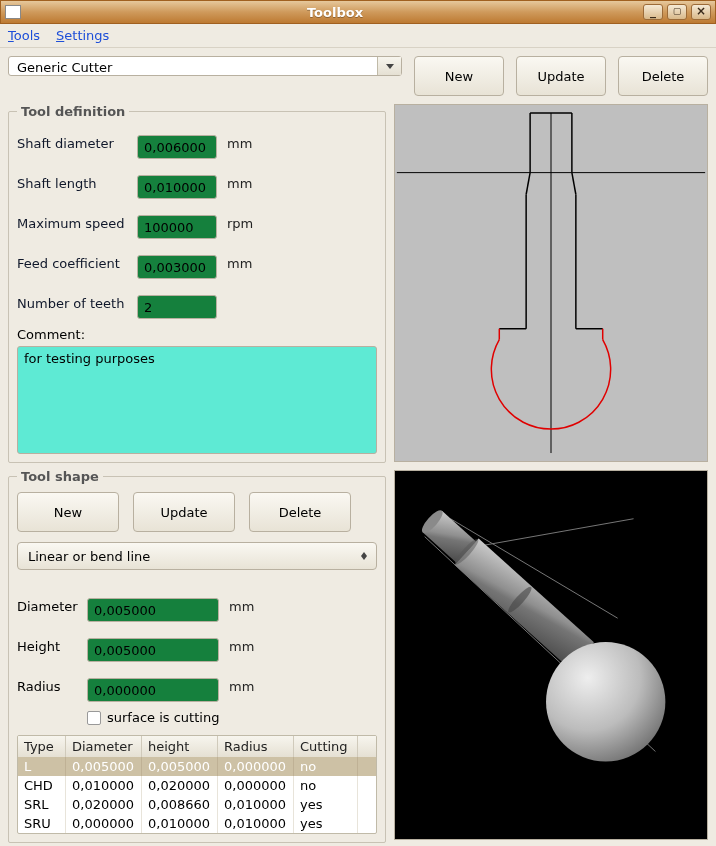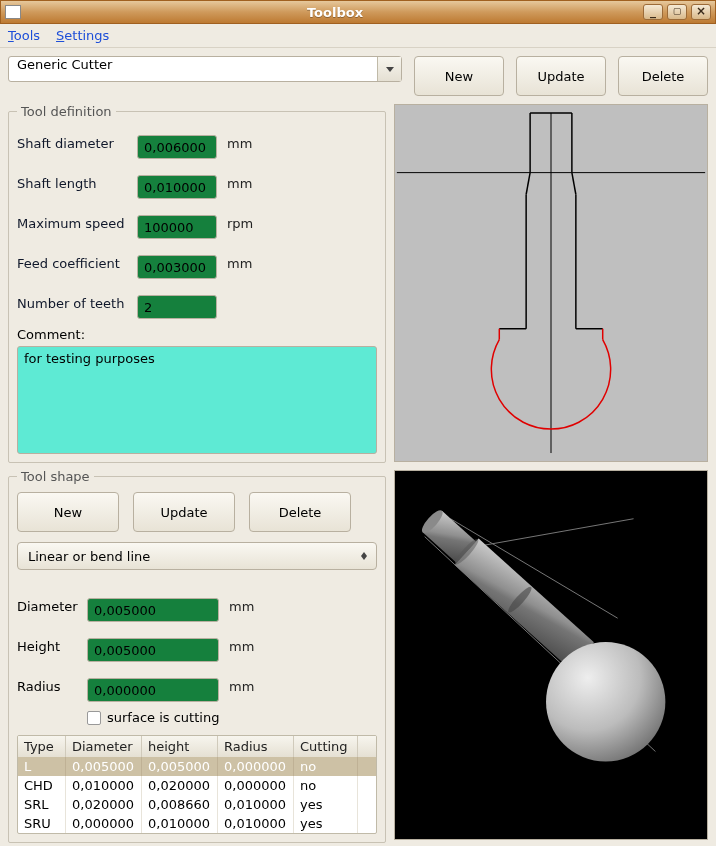--- a/index.html
+++ b/index.html
@@ -72,26 +72,26 @@
 .content {
   padding: 8px;
 }
 .toprow {
   display: flex;
   gap: 12px;
   margin-bottom: 8px;
 }
 .combo {
   flex: 1;
-  height: 26px;
+  height: 20px;
   background: #fff;
   border: 1px solid #b8b0a0;
   border-radius: 3px;
   display: flex;
-  align-items: flex-start;
+  align-items: flex-end;
 }
 .combo .combotext {
   flex: 1;
   padding: 0 8px;
 }
 .combo .comboarrow {
   width: 24px;
   height: 100%;
   border-left: 1px solid #c0baa8;
   background: linear-gradient(to bottom, #f7f5ee, #e5e0d3);
@@ -128,20 +128,21 @@
 }
 fieldset {
   border: 1px solid #c8c2b4;
   border-radius: 2px;
   padding: 8px 8px 8px 8px;
   margin: 0;
 }
 legend {
   color: #555;
   padding: 0 4px;
+  font-weight: bold;
 }
 .formrow {
   display: flex;
   align-items: center;
   margin-bottom: 8px;
 }
 .formrow .lbl {
   width: 120px;
   color: #0f172a;
 }

